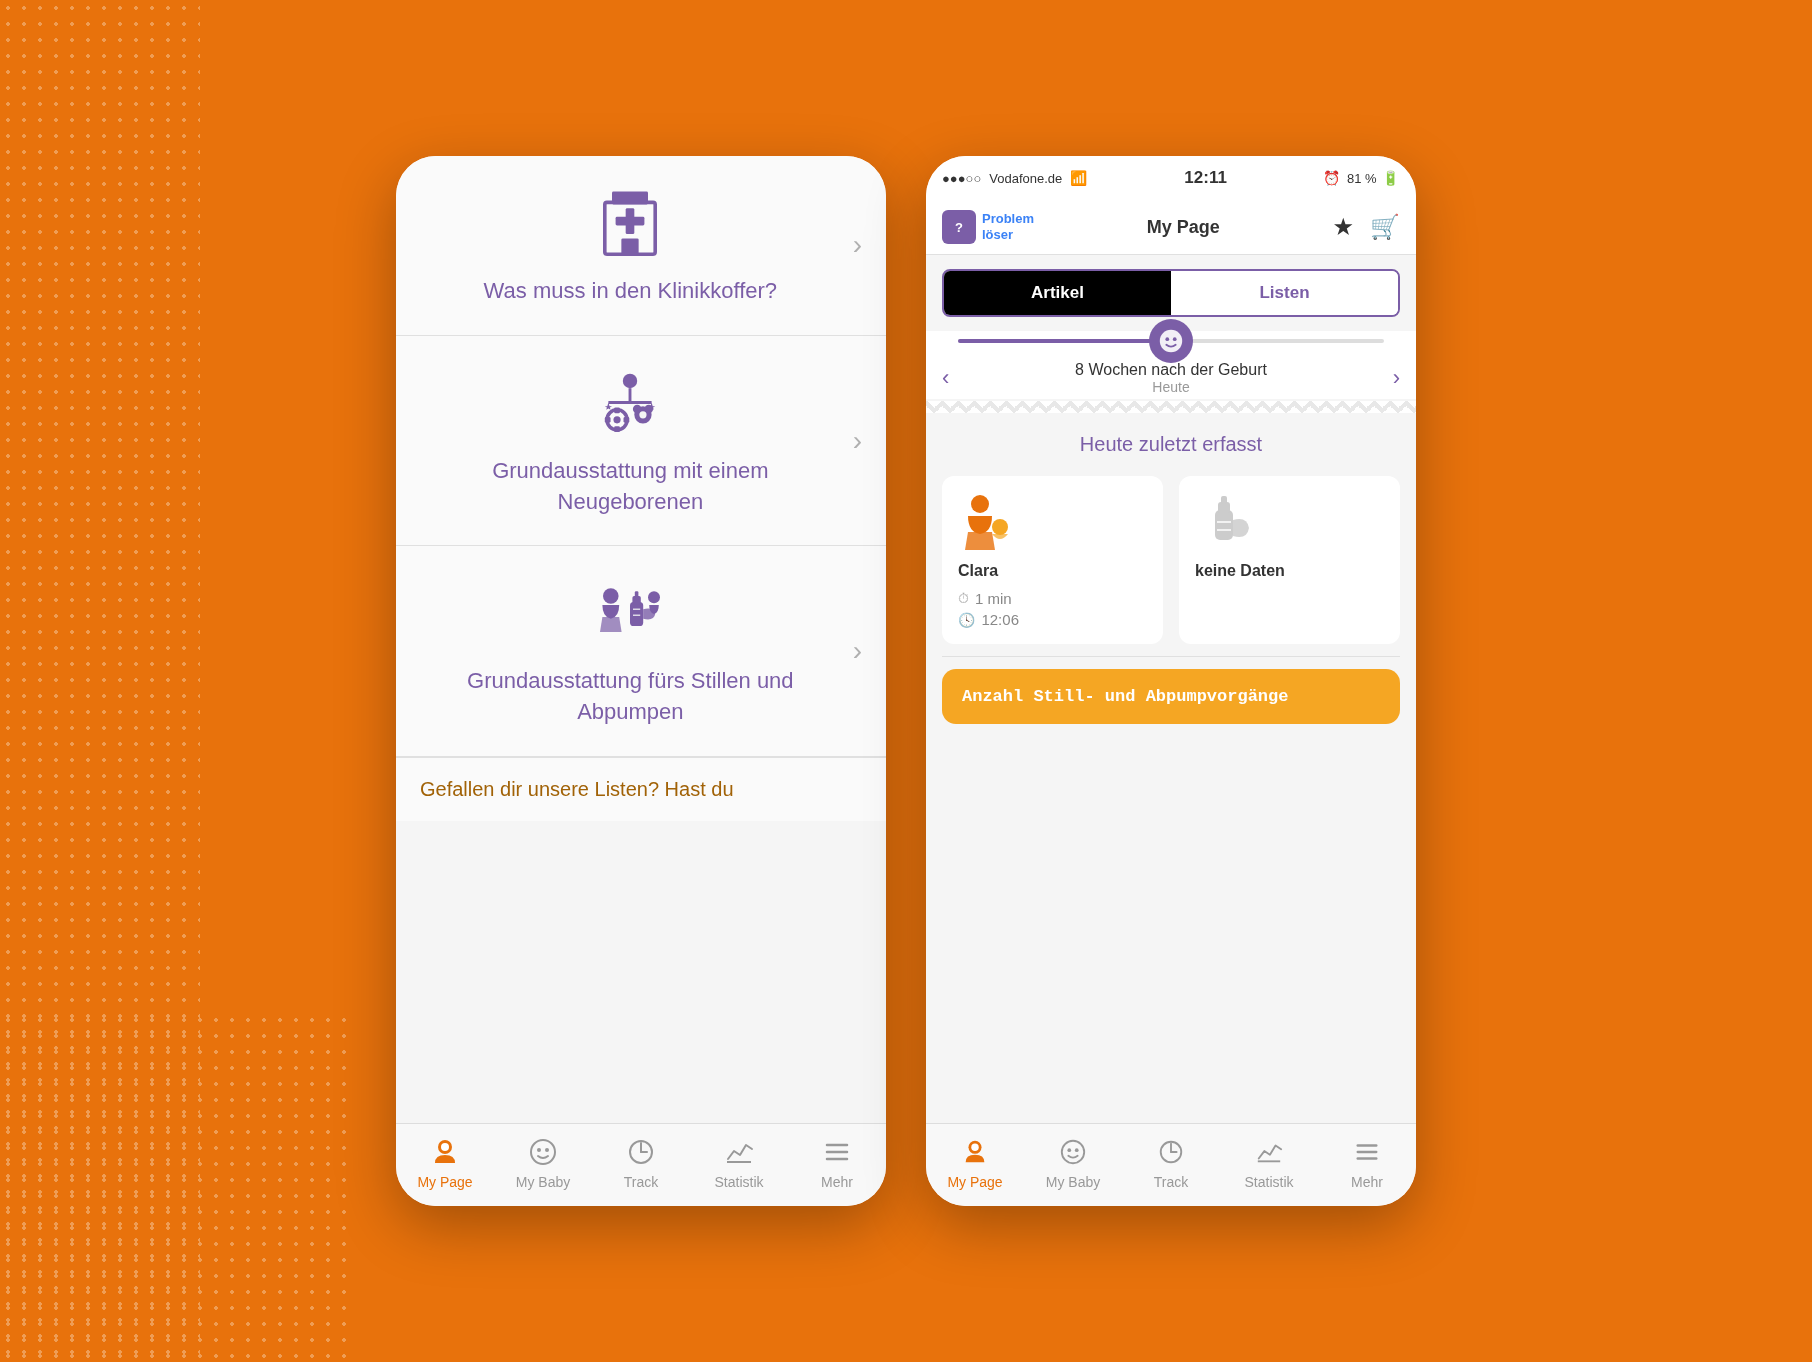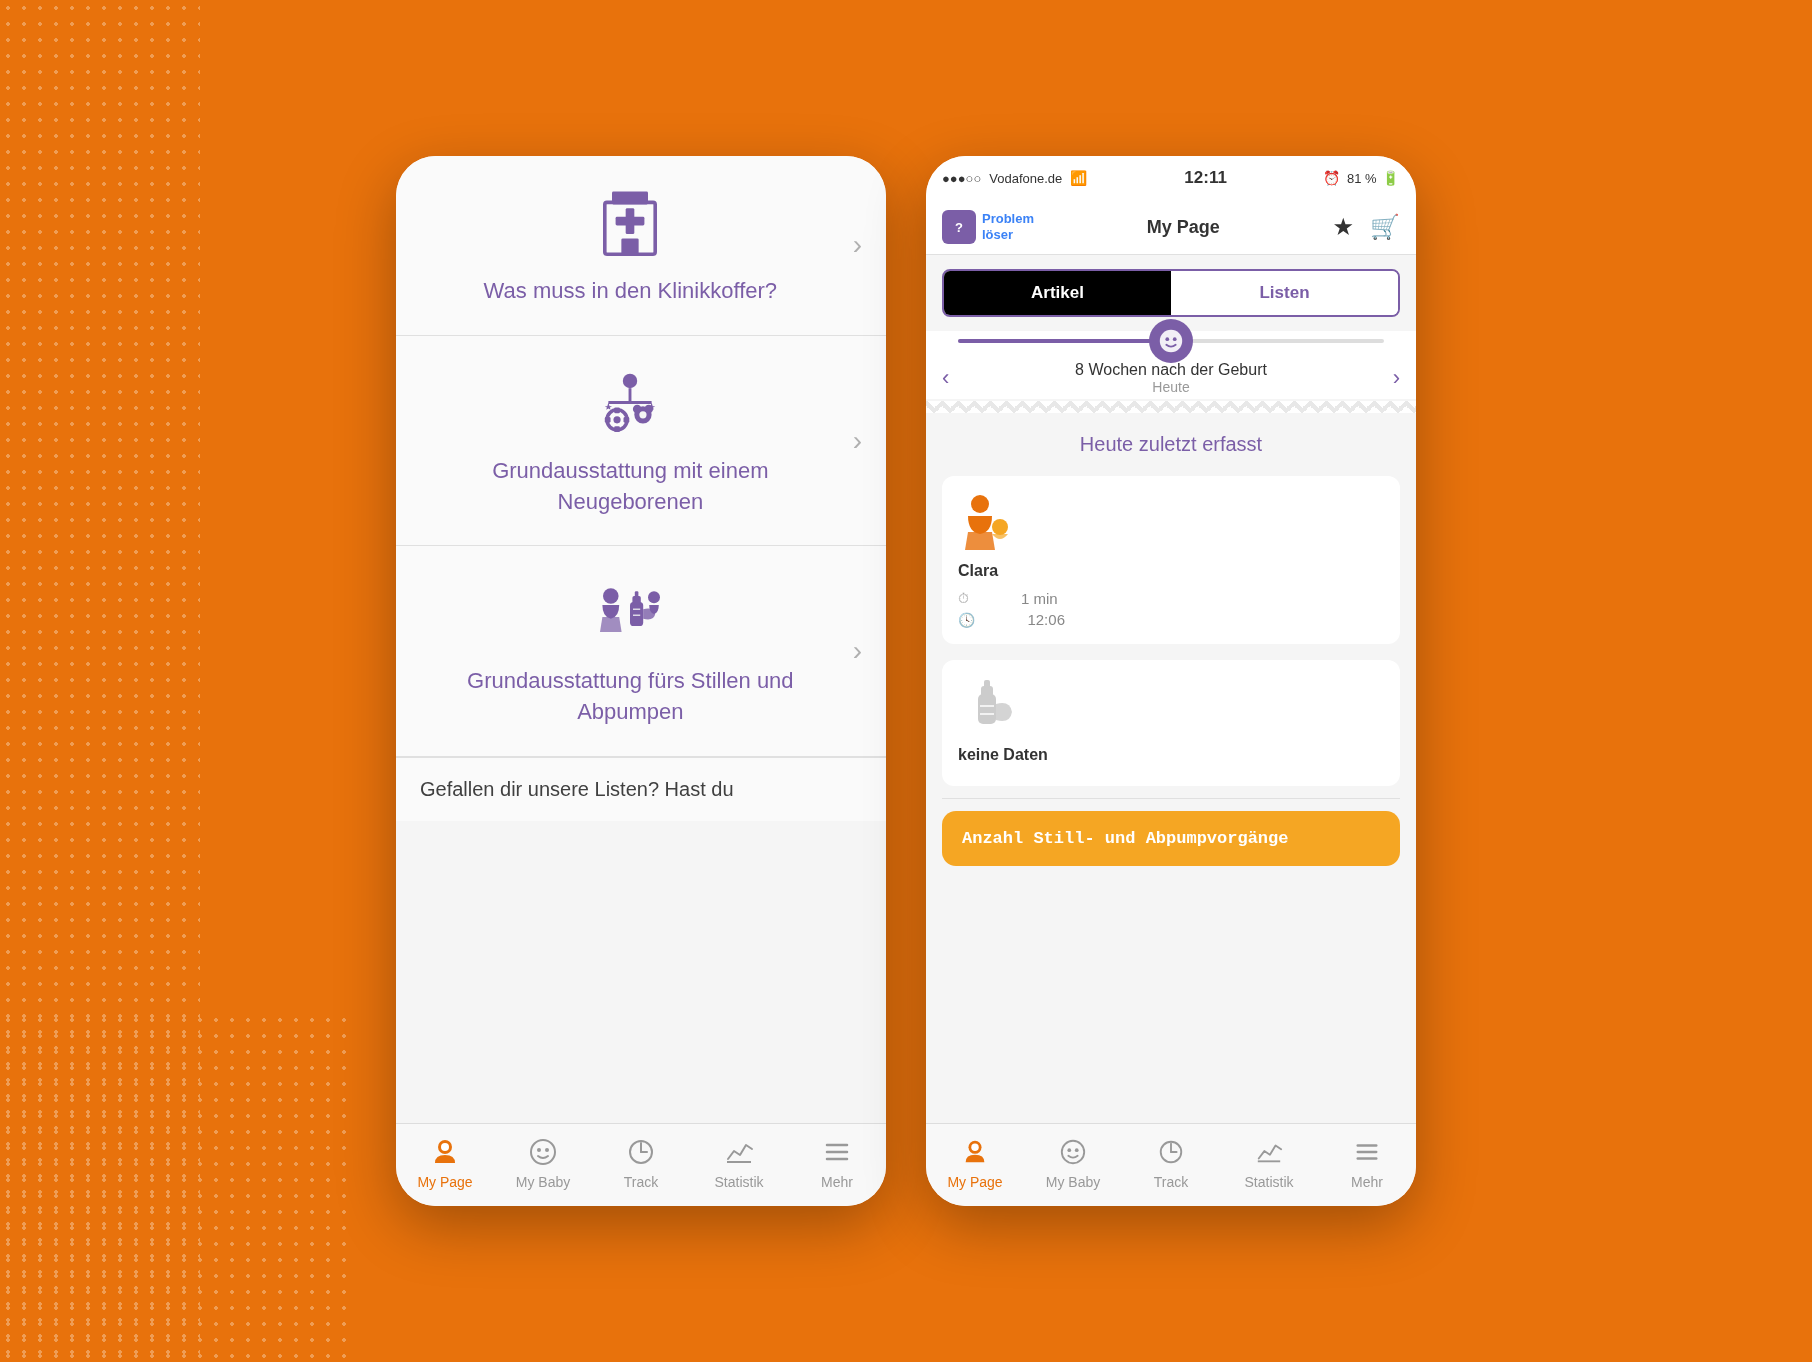--- a/index.html
+++ b/index.html
@@ -106,21 +106,21 @@
     .left-chevron {
       color: #b0b0b0;
       font-size: 28px;
       margin-left: 12px;
     }
 
     
     .left-bottom-text {
       padding: 20px 24px;
       font-size: 20px;
-      color: #404040;
+      color: #a16207;
       text-align: left;
       border-top: 1px solid #e0e0e0;
       background: #fafafa;
     }
 
     
     .bottom-nav {
       display: flex;
       align-items: center;
       justify-content: space-around;
@@ -374,21 +374,20 @@
       font-size: 20px;
       color: #7B5EA7;
       font-weight: 400;
       margin-bottom: 20px;
     }
 
     .today-cards {
       display: flex;
       gap: 16px;
       justify-content: center;
-      flex-direction: column;
     }
 
     .today-card {
       flex: 1;
       background: #fff;
       border-radius: 12px;
       padding: 16px;
       display: flex;
       flex-direction: column;
       align-items: flex-start;
@@ -410,21 +409,20 @@
     .card-detail {
       display: flex;
       align-items: center;
       gap: 6px;
       margin-top: 4px;
     }
 
     .card-detail-text {
       font-size: 15px;
       color: #888;
-      margin-left: 46px;
     }
 
     
     .orange-card {
       margin: 12px 16px;
       background: #F5A623;
       border-radius: 14px;
       padding: 18px 20px;
       font-family: Liberation Mono, monospace;
     }

